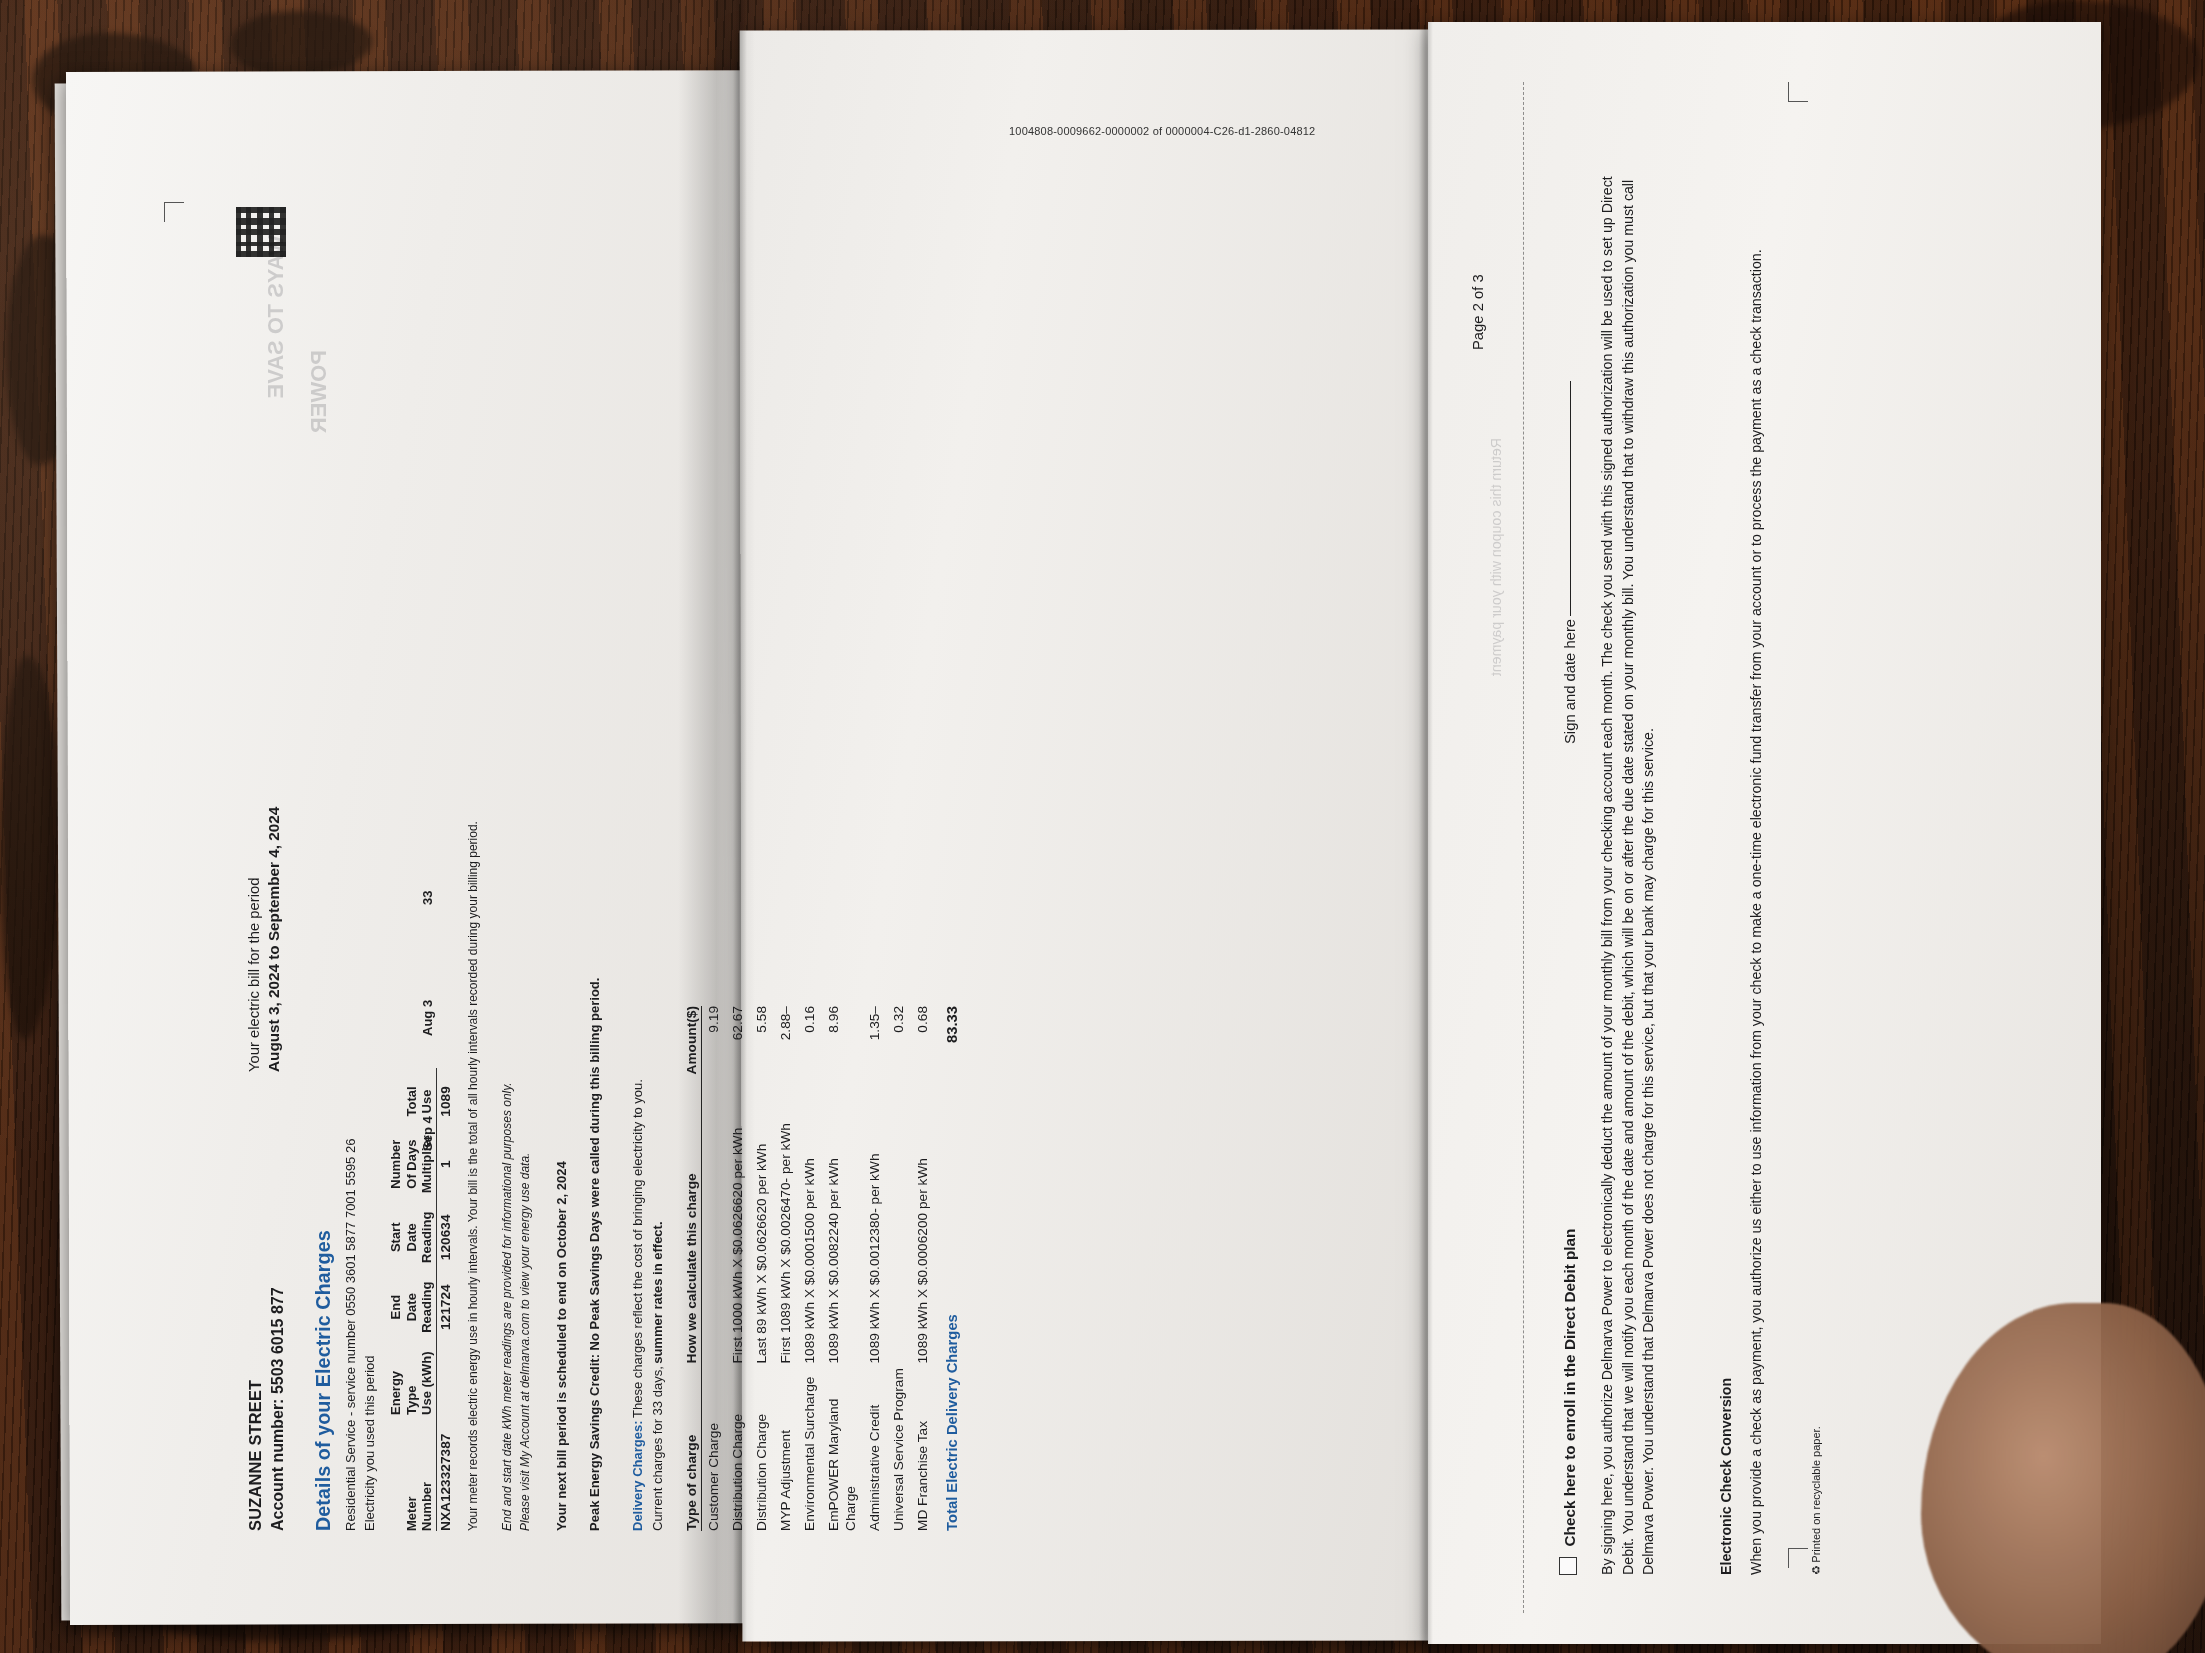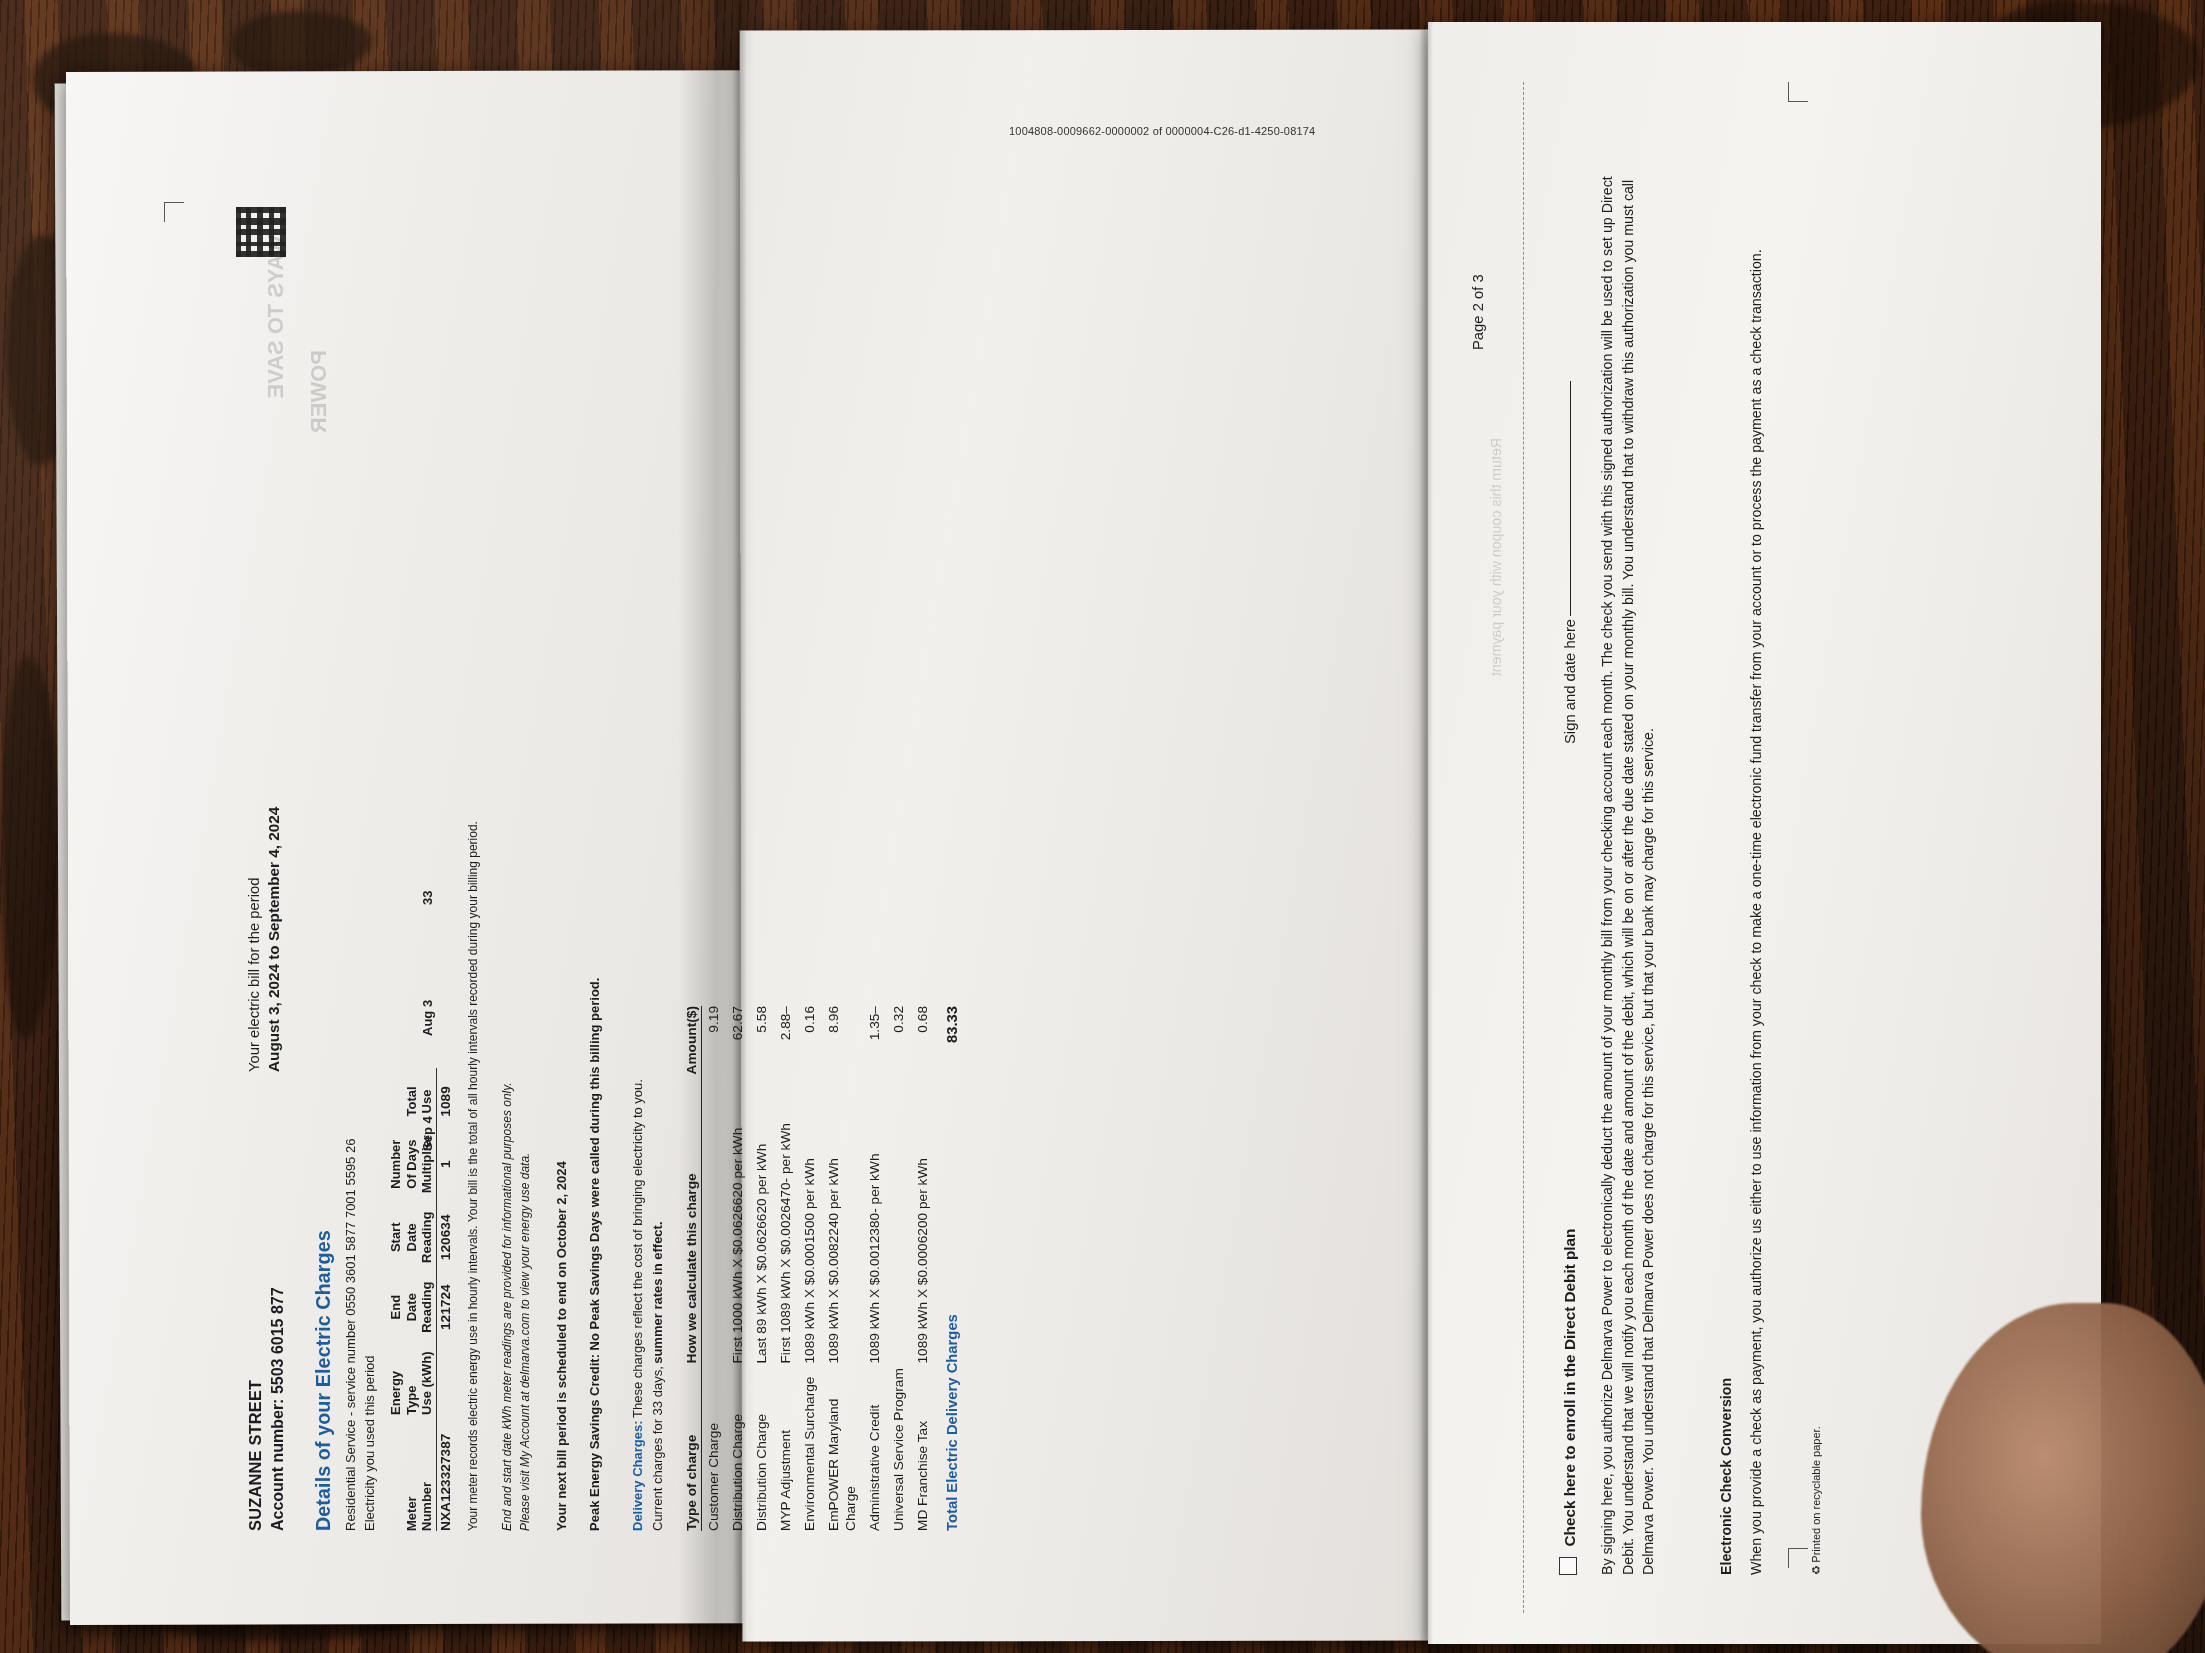--- a/index.html
+++ b/index.html
@@ -225,21 +225,21 @@
 <div class="cropmark tl" style="left:164px; top:202px;"></div>
 <div class="cropmark bl" style="left:1788px; top:82px;"></div>
 <div class="cropmark tl" style="left:1788px; top:1548px;"></div>
 
 <div class="dashline" style="left:1523px; top:82px; height:1531px;"></div>
 
 <div class="bleed big" style="left:263px; top:235px; transform: rotate(-90deg) scaleX(-1); transform-origin: 0 0;">WAYS TO SAVE</div>
 <div class="bleed big" style="left:306px; top:350px; transform: rotate(-90deg) scaleX(-1); transform-origin: 0 0;">POWER</div>
 <div class="bleed med" style="left:1488px; top:438px; transform: rotate(-90deg) scaleX(-1); transform-origin: 0 0;">Return this coupon with your payment</div>
 
-<div class="doc topcode" style="position:absolute; left:1009px; top:125px;">1004808-0009662-0000002 of 0000004-C26-d1-4250-08174</div>
+<div class="doc topcode" style="position:absolute; left:1009px; top:125px;">1004808-0009662-0000002 of 0000004-C26-d1-2860-04812</div>
 
 <div class="doc pagenum rot" style="left:1470px; top:350px; transform: rotate(-90deg);">Page 2 of 3</div>
 
 <div class="doc rot" style="left:230px; top:1531px; transform: rotate(-90deg); width:1422px;">
 
   <div class="qr" style="position:absolute; left:1274px; top:5.5px;"></div>
 
   <div style="position:absolute; left:0px; top:16.4px; width:416px;">
     <div class="acct-name">SUZANNE STREET</div>
     <div class="acct-num">Account number: 5503 6015 877</div>

